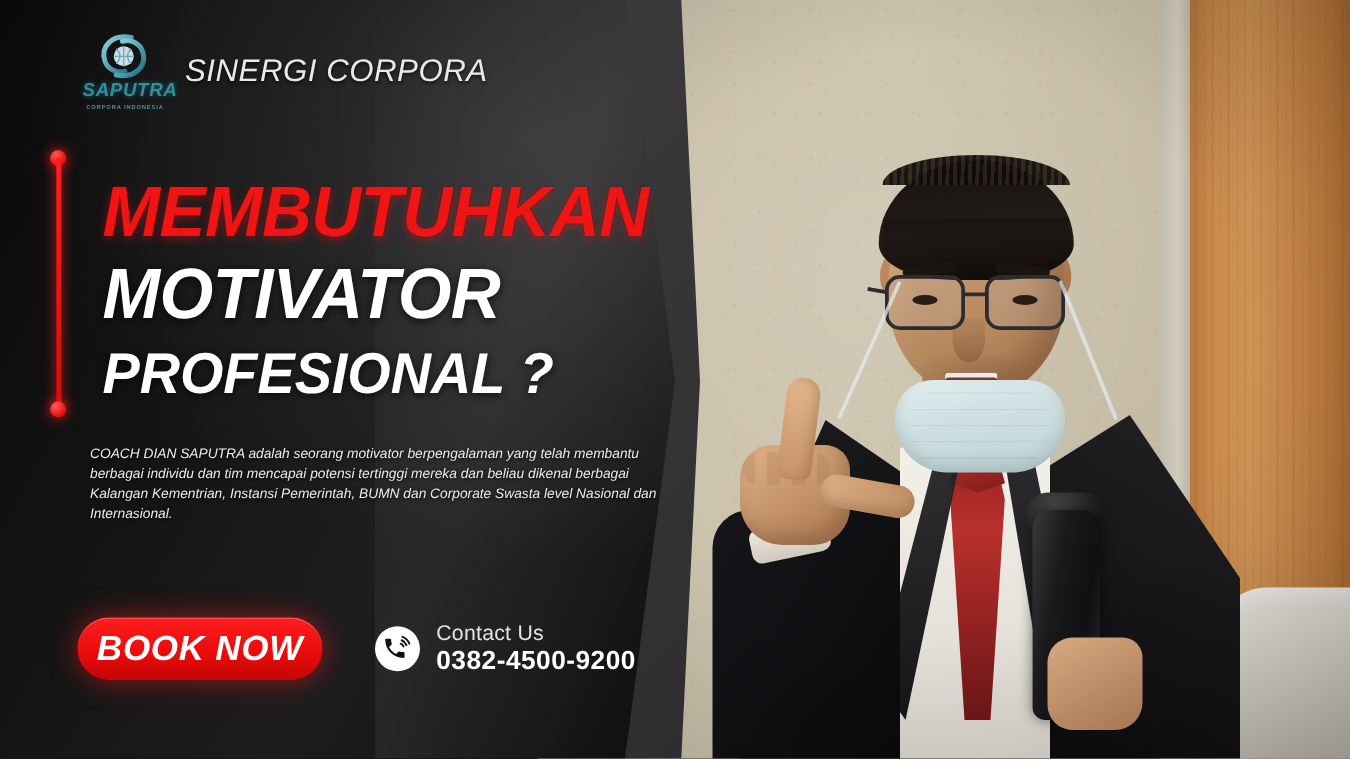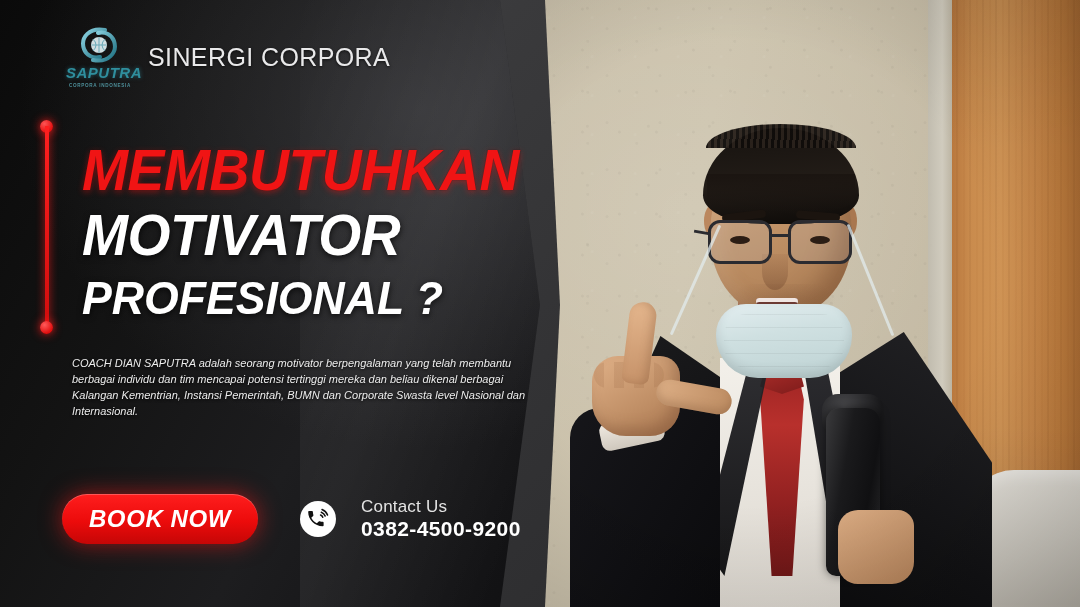--- a/index.html
+++ b/index.html
@@ -284,21 +284,21 @@
     letter-spacing:.5px; line-height:1;
     color:#2f8f9e;
     text-shadow:0 0 4px rgba(60,170,190,.5);
   }
   .logo-sub {
     position:absolute; left:0; bottom:0; width:68px; text-align:center;
     font-size:4.6px; letter-spacing:.7px; color:#4d8f9a; font-weight:700;
     white-space:nowrap;
   }
   .logo-text {
-    color:#e9e9ea; font-size:25px; line-height:1.14;
+    color:#e9e9ea; font-style:italic; font-size:25px; line-height:1.14;
     letter-spacing:.4px; font-weight:400;
     text-shadow:0 1px 3px rgba(0,0,0,.7);
   }
   .logo-text span { display:block; }
 
   
   .pin { position:absolute; left:40px; top:120px; width:13px; height:214px; }
   .pin-line {
     position:absolute; left:5px; top:6px; width:4px; height:202px;
     background:linear-gradient(180deg,#ff1f1f,#d10d0d);
@@ -339,32 +339,32 @@
     position:absolute; left:72px; top:356px; width:462px;
     color:#ececec; font-style:italic; font-size:11px; line-height:1.45;
     text-shadow:0 1px 3px rgba(0,0,0,.85);
   }
 
   
   .cta-row { position:absolute; left:62px; top:494px; display:flex; align-items:center; }
   .book-btn {
     width:196px; height:50px; border-radius:26px; border:none;
     background:linear-gradient(180deg,#ff1e1e 0%, #ec0b0b 55%, #c50606 100%);
-    color:#fff; font-size:24px; font-weight:700; font-style:italic;
+    color:#fff; font-size:28px; font-weight:700; font-style:italic;
     letter-spacing:.6px; cursor:pointer;
     box-shadow:0 0 22px rgba(255,25,25,.55), inset 0 1px 0 rgba(255,255,255,.25);
     display:flex; align-items:center; justify-content:center;
     font-family:"Liberation Sans", sans-serif;
   }
   .contact-group { display:flex; align-items:center; gap:13px; margin-left:42px; }
   .phone-circle {
     width:36px; height:36px; border-radius:50%; background:#ffffff;
     display:flex; align-items:center; justify-content:center; flex:0 0 auto;
   }
-  .contact-text { line-height:1.18;margin-left:12px; }
+  .contact-text { line-height:1.18; }
   .contact-label { color:#e3e3e3; font-size:17px; letter-spacing:.2px; }
   .contact-number { color:#ffffff; font-size:21px; font-weight:700; letter-spacing:.4px; }
 </style>
 </head>
 <body>
 
 <div class="banner">
 
   <div class="photo">
     <div class="wall"></div>

